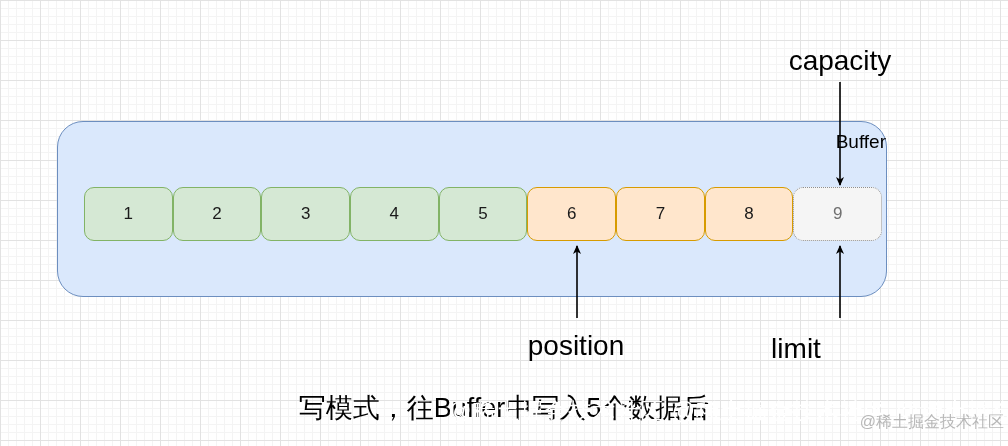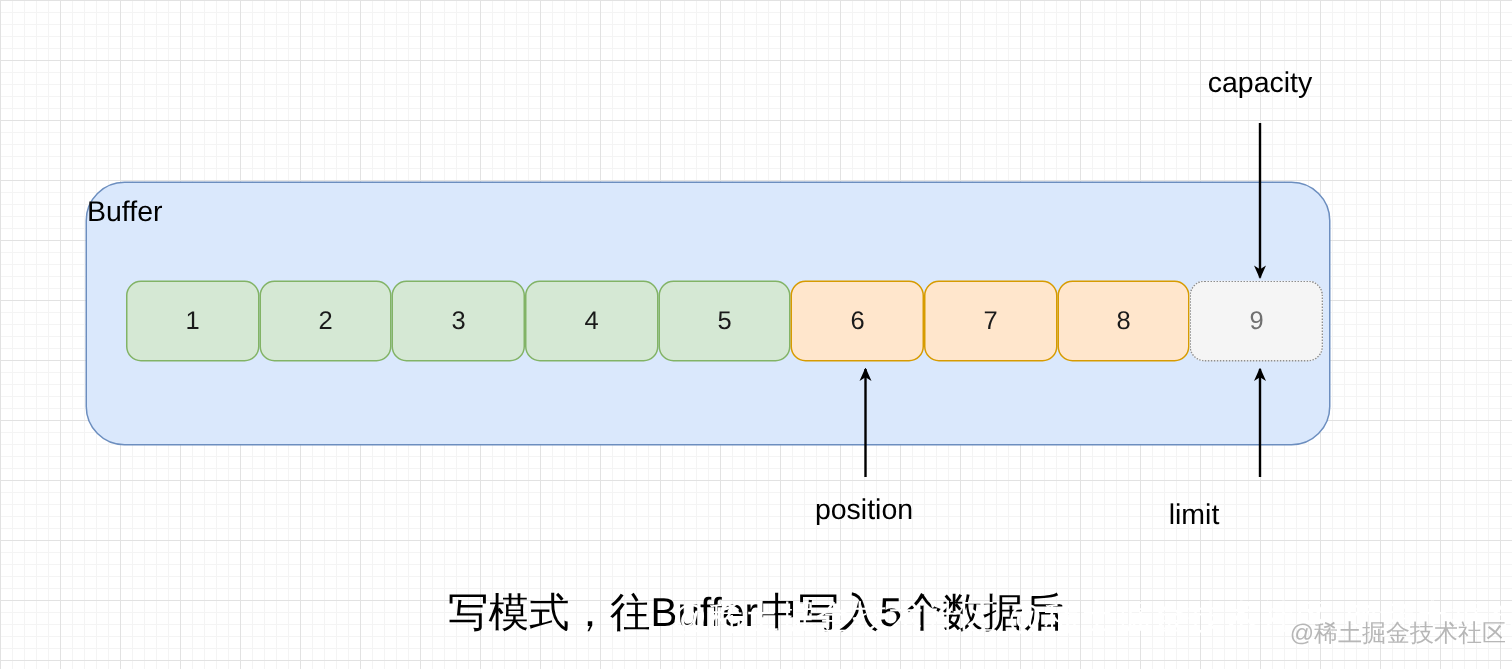--- a/index.html
+++ b/index.html
@@ -30,21 +30,21 @@
     width: 830px;
     height: 176px;
     box-sizing: border-box;
     background: #dae8fc;
     border: 1.5px solid #6c8ebf;
     border-radius: 26px;
     z-index: 2;
   }
   .buffer-title {
     margin-top: 9px;
-    text-align: left;
+    text-align: right;
     font-size: 19px;
     color: #000000;
   }
 
   
   .cells {
     position: absolute;
     left: 26px;
     top: 65px;
     width: 798px;
@@ -77,21 +77,21 @@
     width: 1008px;
     height: 446px;
     z-index: 3;
     pointer-events: none;
   }
 
   
   .ptr-label {
     position: absolute;
     transform: translateX(-50%);
-    font-size: 19px;
+    font-size: 28px;
     color: #000000;
     white-space: nowrap;
     z-index: 3;
   }
   .ptr-capacity { left: 840px; top: 45px; }
   .ptr-position { left: 576px; top: 330px; }
   .ptr-limit    { left: 796px; top: 333px; }
 
   
   .caption {

